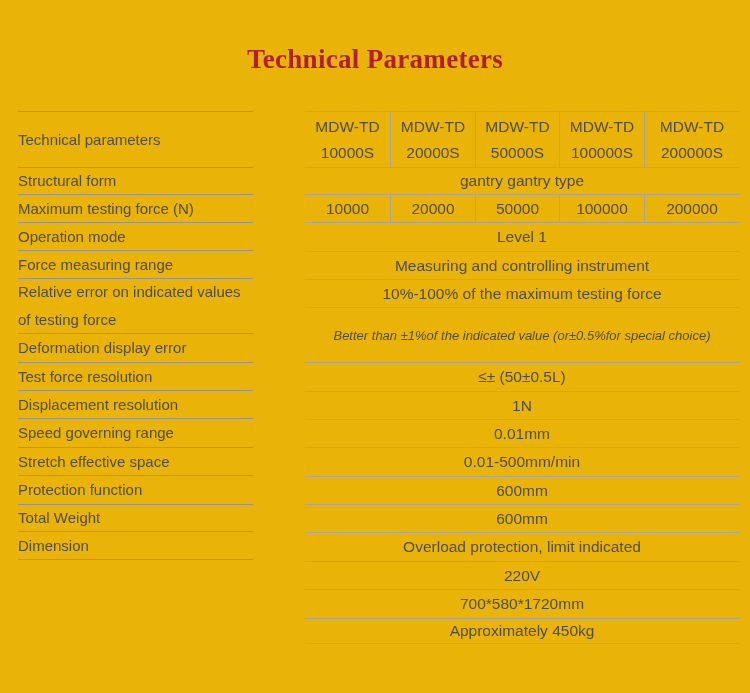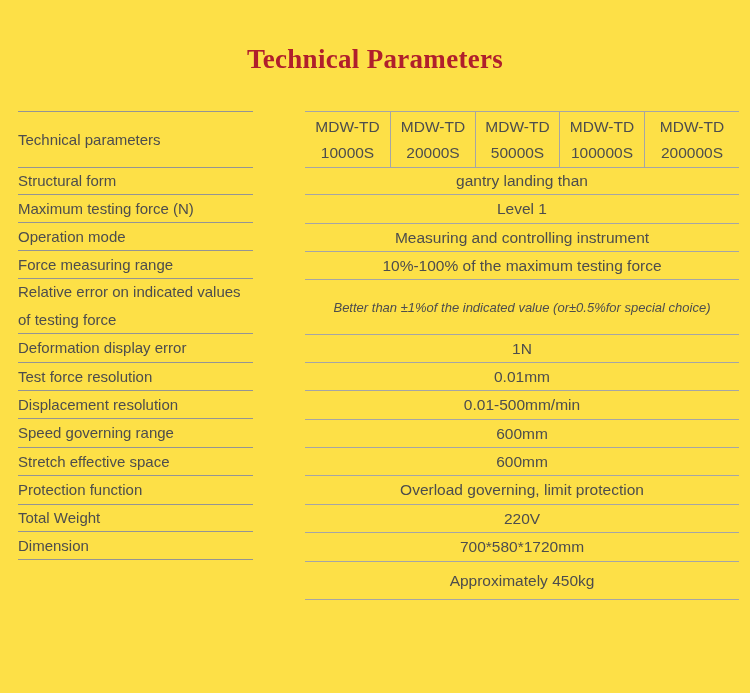--- a/index.html
+++ b/index.html
@@ -1,17 +1,17 @@
 <!DOCTYPE html>
 <html><head>
 <meta charset="utf-8">
 <style>
   html,body { margin:0; padding:0; background:#ffffff; }
   .page {
-    position:relative; width:750px; height:693px; background:#fde047; overflow:hidden;
+    position:relative; width:750px; height:693px; background:#eab308; overflow:hidden;
     font-family:"Liberation Sans","DejaVu Sans",sans-serif;
   }
   .title {
     position:absolute; top:44px; left:0; width:750px; margin:0;
     text-align:center;
     font-family:"Liberation Serif","DejaVu Serif",serif;
     font-weight:700; font-size:27px; letter-spacing:0.3px;
     color:#b01f2c;
   }
   
@@ -111,29 +111,37 @@
         </div>
       <div class="cell c4">
           <span>MDW-TD</span>
           <span>100000S</span>
         </div>
       <div class="cell c5">
           <span>MDW-TD</span>
           <span>200000S</span>
         </div>
     </div>
-    <div class="vrow" style="height:27px">gantry landing than</div>
+    <div class="vrow" style="height:27px">gantry gantry type</div>
+    <div class="vrow cells" style="height:28px">
+      <div class="cell c1">10000</div>
+      <div class="cell c2">20000</div>
+      <div class="cell c3">50000</div>
+      <div class="cell c4">100000</div>
+      <div class="cell c5">200000</div>
+    </div>
     <div class="vrow" style="height:29px">Level 1</div>
     <div class="vrow" style="height:28px">Measuring and controlling instrument</div>
     <div class="vrow" style="height:28px">10%-100% of the maximum testing force</div>
     <div class="vrow small" style="height:55px">Better than ±1%of the indicated value (or±0.5%for special choice)</div>
+    <div class="vrow" style="height:29px">≤± (50±0.5L)</div>
     <div class="vrow" style="height:28px">1N</div>
     <div class="vrow" style="height:28px">0.01mm</div>
     <div class="vrow" style="height:29px">0.01-500mm/min</div>
     <div class="vrow" style="height:28px">600mm</div>
     <div class="vrow" style="height:28px">600mm</div>
-    <div class="vrow" style="height:29px">Overload governing, limit protection</div>
+    <div class="vrow" style="height:29px">Overload protection, limit indicated</div>
     <div class="vrow" style="height:28px">220V</div>
     <div class="vrow" style="height:29px">700*580*1720mm</div>
-    <div class="vrow" style="height:39px">Approximately 450kg</div>
+    <div class="vrow" style="height:26px">Approximately 450kg</div>
   </div>
 
 </div>
 
 </body></html>

